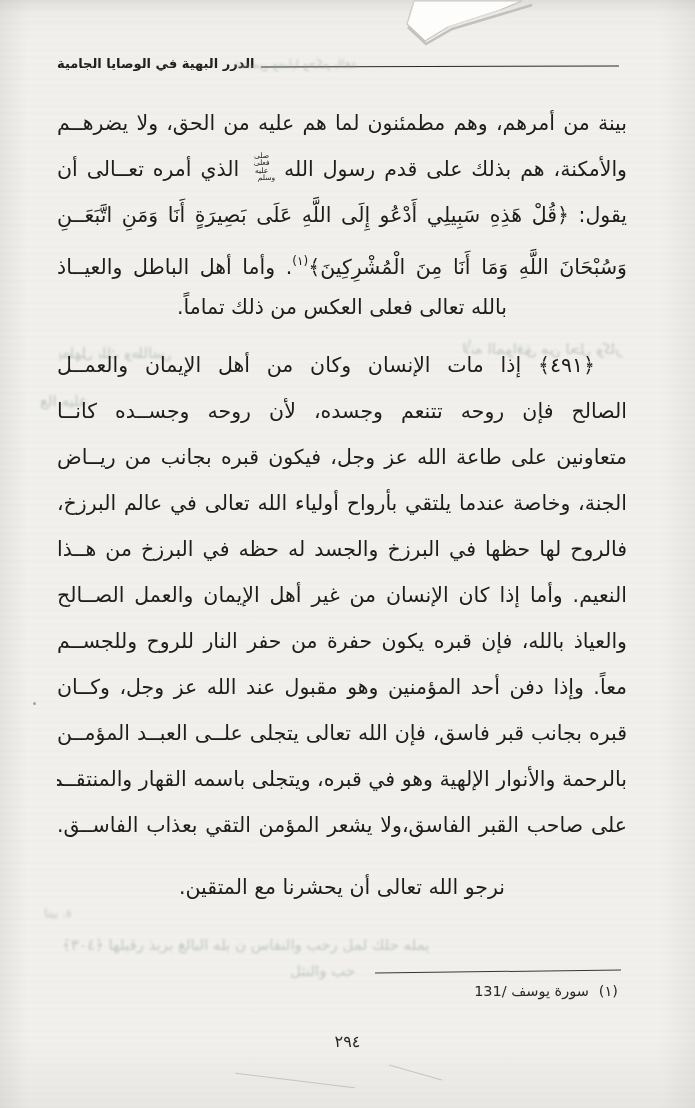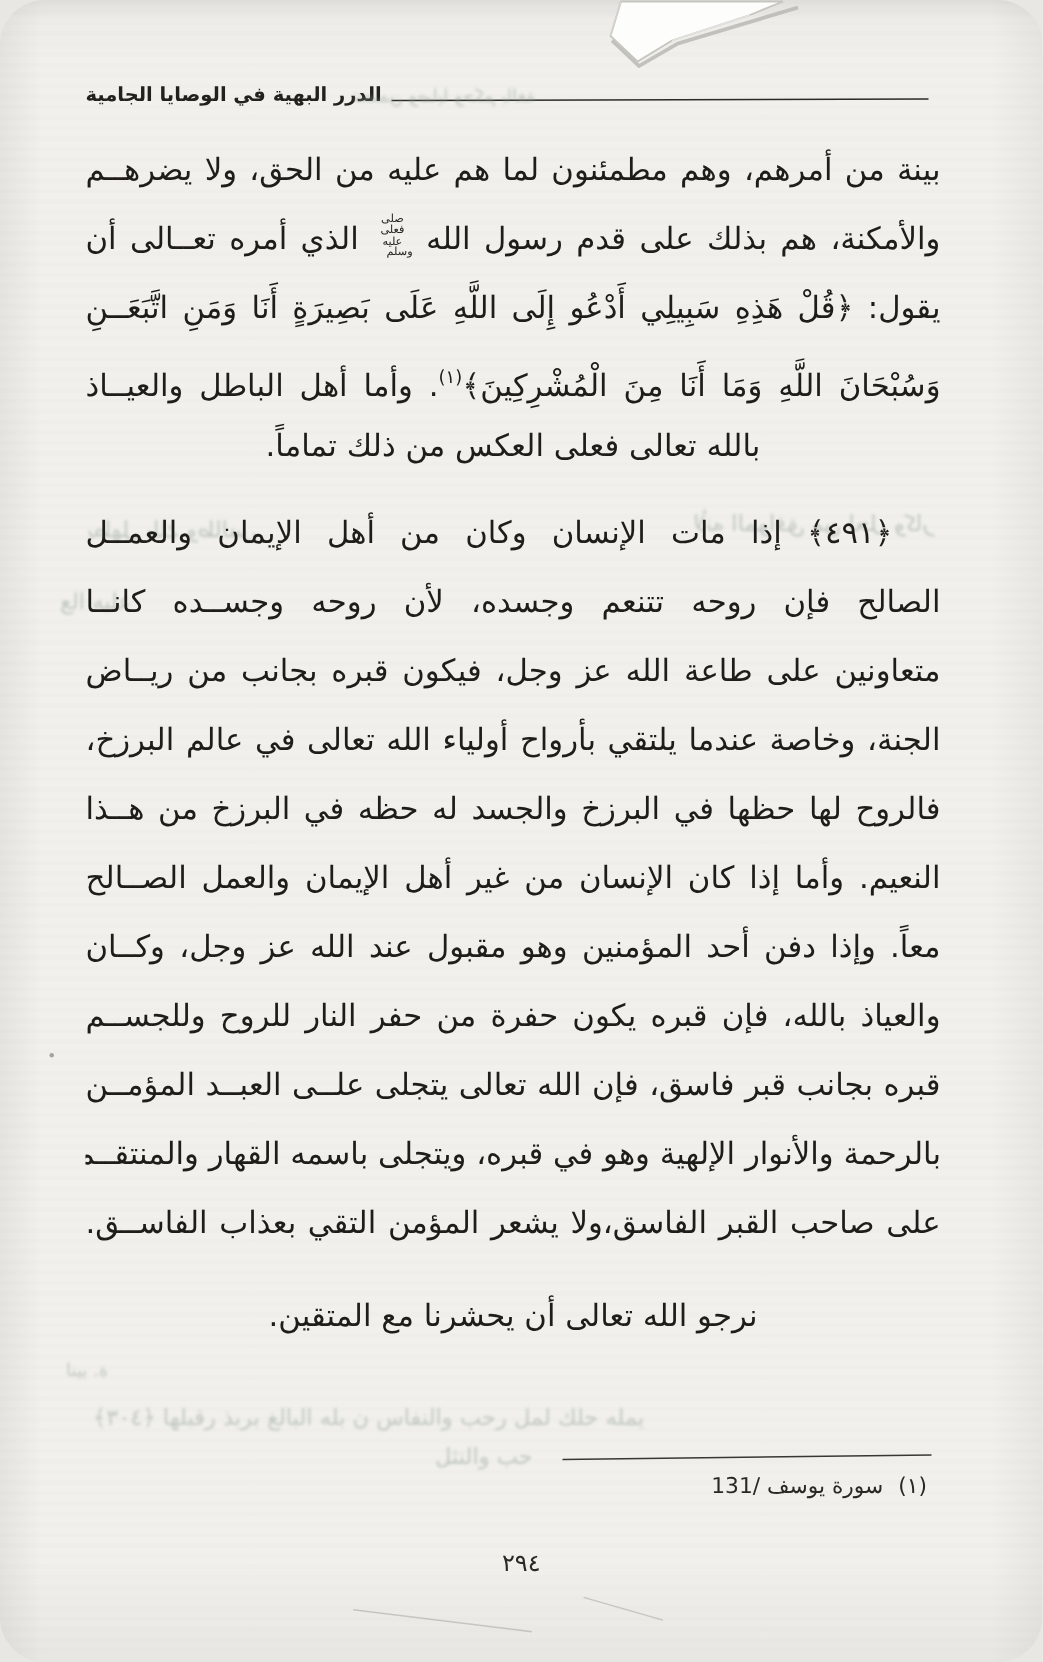--- a/index.html
+++ b/index.html
@@ -10,21 +10,20 @@
     height: 1108px;
     overflow: hidden;
     font-family: "DejaVu Sans", sans-serif;
     color: #211f1c;
     background:
       linear-gradient(180deg, rgba(70,70,66,0.10) 0, rgba(70,70,66,0.02) 14px, rgba(0,0,0,0) 40px),
       linear-gradient(90deg, rgba(60,60,56,0.07) 0, rgba(0,0,0,0) 28px, rgba(0,0,0,0) 660px, rgba(60,60,56,0.06) 695px),
       linear-gradient(180deg, rgba(0,0,0,0) 1040px, rgba(80,80,76,0.06) 1108px),
       repeating-linear-gradient(180deg, rgba(120,118,110,0.016) 0 3px, rgba(255,255,255,0.02) 3px 7px),
       #f1f0ec;
-    border-radius: 30px;
   }
 
   
   .header-row {
     position: absolute;
     top: 52px; left: 57px; right: 66px;
     display: flex;
     align-items: flex-start;
   }
   .header-title {
@@ -39,21 +38,21 @@
     flex: 1;
     height: 0;
     border-top: 1.7px solid #2c2a27;
     margin: 14px 10px 0 6px;
     transform: rotate(-0.15deg);
   }
 
   
   .body-block {
     position: absolute;
-    top: 90px;
+    top: 100px;
     left: 57px;
     width: 570px;
     direction: rtl;
     font-size: 20.5px;
     color: #1f1d1a;
   }
   .ln {
     height: 46px;
     line-height: 46px;
     white-space: nowrap;
@@ -182,22 +181,22 @@
     <div class="ln center">بالله تعالى فعلى العكس من ذلك تماماً.</div>
 
     <div class="para-gap"></div>
 
     <div class="ln indent">﴿٤٩١﴾ إذا مات الإنسان وكان من أهل الإيمان والعمــل</div>
     <div class="ln">الصالح فإن روحه تتنعم وجسده، لأن روحه وجســده كانــا</div>
     <div class="ln">متعاونين على طاعة الله عز وجل، فيكون قبره بجانب من ريــاض</div>
     <div class="ln">الجنة، وخاصة عندما يلتقي بأرواح أولياء الله تعالى في عالم البرزخ،</div>
     <div class="ln">فالروح لها حظها في البرزخ والجسد له حظه في البرزخ من هــذا</div>
     <div class="ln">النعيم. وأما إذا كان الإنسان من غير أهل الإيمان والعمل الصــالح</div>
+    <div class="ln">والعياذ بالله، فإن قبره يكون حفرة من حفر النار للروح وللجســم</div>
     <div class="ln">معاً. وإذا دفن أحد المؤمنين وهو مقبول عند الله عز وجل، وكــان</div>
-    <div class="ln">والعياذ بالله، فإن قبره يكون حفرة من حفر النار للروح وللجســم</div>
     <div class="ln">قبره بجانب قبر فاسق، فإن الله تعالى يتجلى علــى العبــد المؤمــن</div>
     <div class="ln">بالرحمة والأنوار الإلهية وهو في قبره، ويتجلى باسمه القهار والمنتقــم</div>
     <div class="ln">على صاحب القبر الفاسق،ولا يشعر المؤمن التقي بعذاب الفاســق.</div>
 
     <div class="closing-gap"></div>
     <div class="ln center">نرجو الله تعالى أن يحشرنا مع المتقين.</div>
   </div>
 
   <div class="footnote-rule"></div>
   <div class="footnote-text"><span class="fn-label">(١)</span><span>سورة يوسف /131</span></div>

